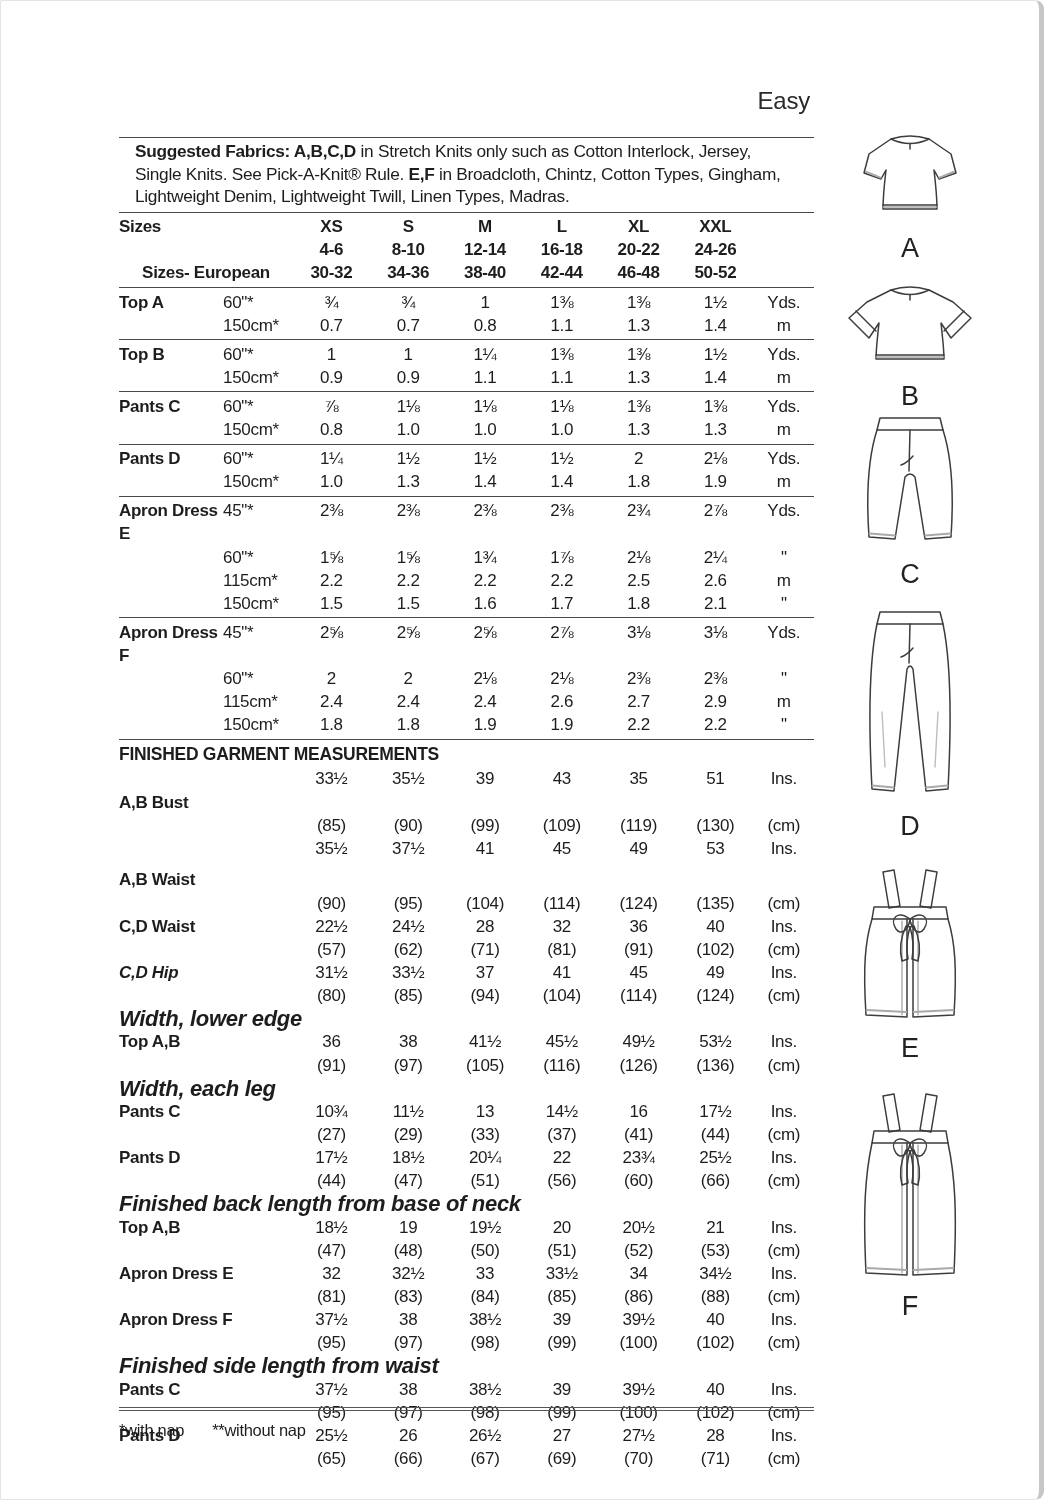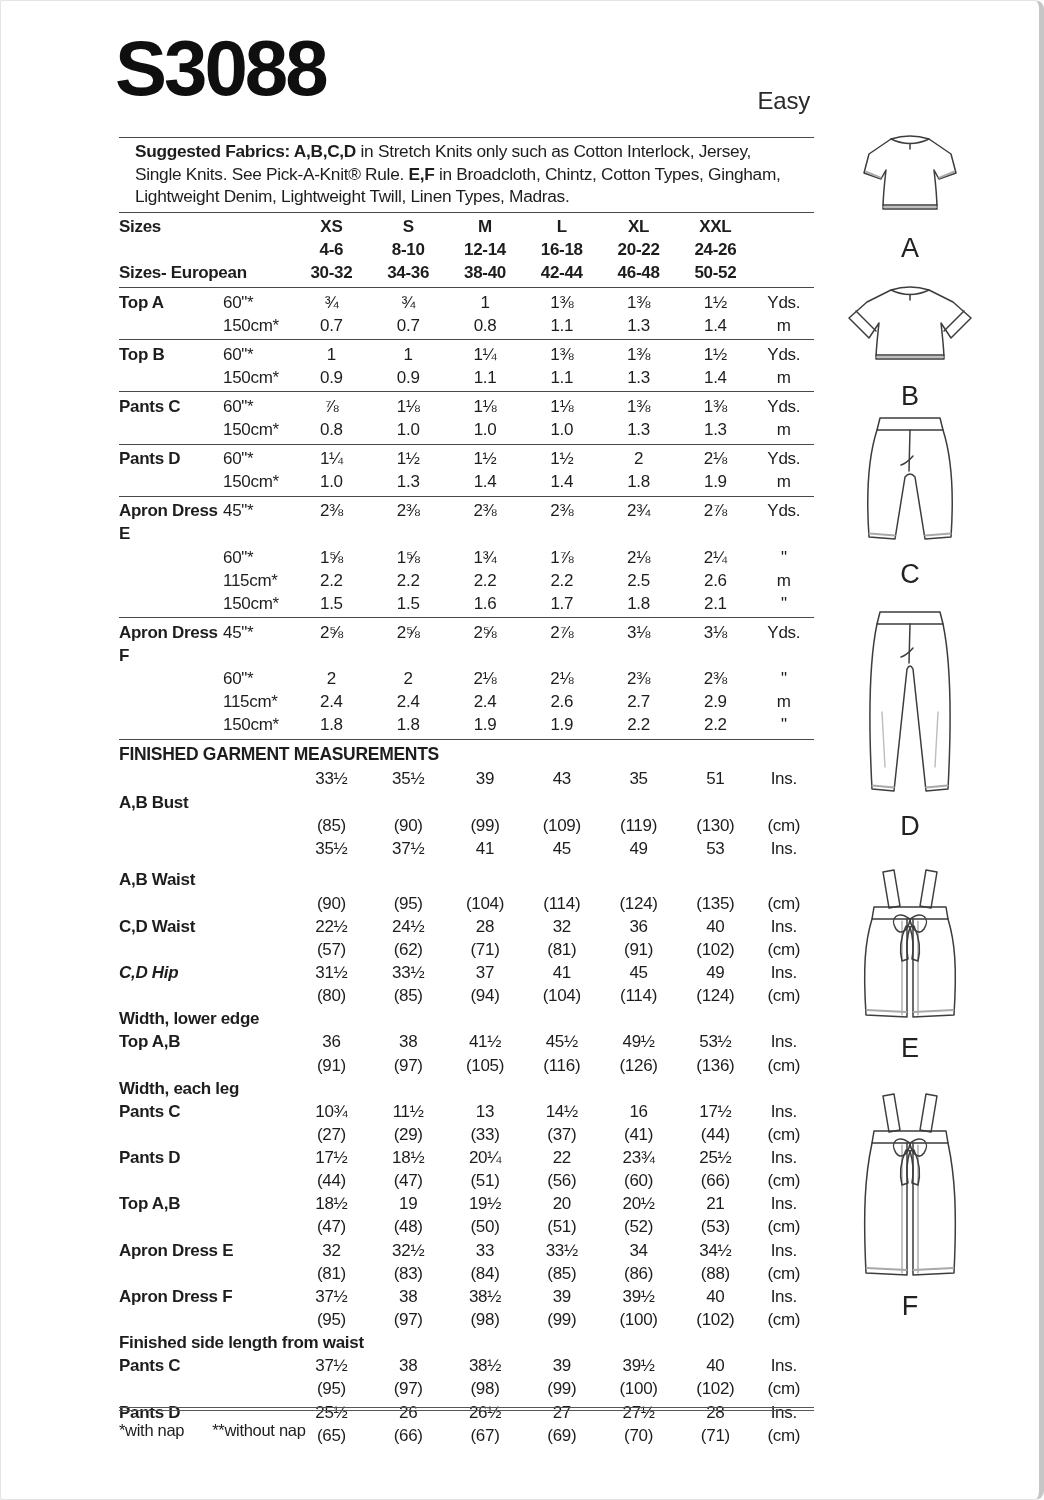--- a/index.html
+++ b/index.html
@@ -17,40 +17,39 @@
     font-weight:700; letter-spacing:-3px; line-height:1; color:#0f0f0f; }
   .easy { position:absolute; right:4px; top:86px; font-size:24px; font-weight:400; letter-spacing:-0.2px; color:#2a2a2a; }
   .subtitle { font-size:17.5px; font-weight:700; line-height:21px; }
   hr.rule { border:none; border-top:1.9px solid #484848; margin:2.5px 0; }
   .fabrics { margin:2px 16px 4px; font-size:17.3px; line-height:22.6px; }
   .fabrics b { font-weight:700; }
   .trow { display:grid; grid-template-columns:104px 70px repeat(6,76.8px) 60px;
     line-height:23.1px; font-size:17px; }
   .b { font-weight:700; }
   .c { text-align:center; }
-  .mheading { font-size:17px; font-weight:700; line-height:23.4px; }
+  .mheading { font-size:22px; font-weight:700; line-height:23.4px;font-style:italic; }
   #measure-heading { font-size:17.5px; font-weight:700; line-height:25px; }
   .footer { position:absolute; left:118px; top:1406px; width:695px; }
   .frule { height:4px; border-top:1.6px solid #565656; border-bottom:1.6px solid #565656; }
   .notes { margin-top:10px; font-size:16.5px; display:flex; gap:28px; }
   .figures { position:absolute; left:826px; top:0; width:166px; }
   .fig { position:absolute; left:0; width:166px; text-align:center; }
   .fig svg { display:block; margin:0 auto; }
   .glabel { font-size:27px; letter-spacing:0; margin-top:4px; color:#222; }
   .fig-a { top:128px; } .fig-b { top:280px; } .fig-c { top:412px; }
   .fig-d { top:606px; } .fig-e { top:866px; } .fig-f { top:1090px; }
 </style>
 </head>
 <body>
 
 <div class="page">
   <div class="content">
 
     <div class="title-row">
-      <h1 class="pattern-no">S3088</h1>
       <span class="easy">Easy</span>
     </div>
 
     <hr class="rule">
 
     <p class="fabrics"><b>Suggested Fabrics: A,B,C,D</b><span> in Stretch Knits only such as Cotton Interlock, Jersey, Single Knits. See Pick-A-Knit® Rule. </span><b>E,F</b><span> in Broadcloth, Chintz, Cotton Types, Gingham, Lightweight Denim, Lightweight Twill, Linen Types, Madras.</span></p>
     <hr class="rule">
 
     <div id="size-header">
         <div class="trow">
@@ -67,21 +66,21 @@
           <span style="grid-column: span 2;"></span>
           <span class="c b">4-6</span>
           <span class="c b">8-10</span>
           <span class="c b">12-14</span>
           <span class="c b">16-18</span>
           <span class="c b">20-22</span>
           <span class="c b">24-26</span>
           <span></span>
         </div>
         <div class="trow">
-          <span class="b" style="grid-column: span 2;">Sizes- European</span>
+          <span class="b" style="grid-column: span 2; text-align: center;">Sizes- European</span>
           <span class="c b">30-32</span>
           <span class="c b">34-36</span>
           <span class="c b">38-40</span>
           <span class="c b">42-44</span>
           <span class="c b">46-48</span>
           <span class="c b">50-52</span>
           <span></span>
         </div>
       </div>
     <hr class="rule">
@@ -408,20 +407,21 @@
         <div class="trow">
           <span style="grid-column: span 2;"></span>
           <span class="c">(44)</span>
           <span class="c">(47)</span>
           <span class="c">(51)</span>
           <span class="c">(56)</span>
           <span class="c">(60)</span>
           <span class="c">(66)</span>
           <span class="c">(cm)</span>
         </div>
+        <div class="mheading">Finished back length from base of neck</div>
         <div class="trow">
           <span class="b" style="grid-column: span 2;">Top A,B</span>
           <span class="c">18½</span>
           <span class="c">19</span>
           <span class="c">19½</span>
           <span class="c">20</span>
           <span class="c">20½</span>
           <span class="c">21</span>
           <span class="c">Ins.</span>
         </div>

